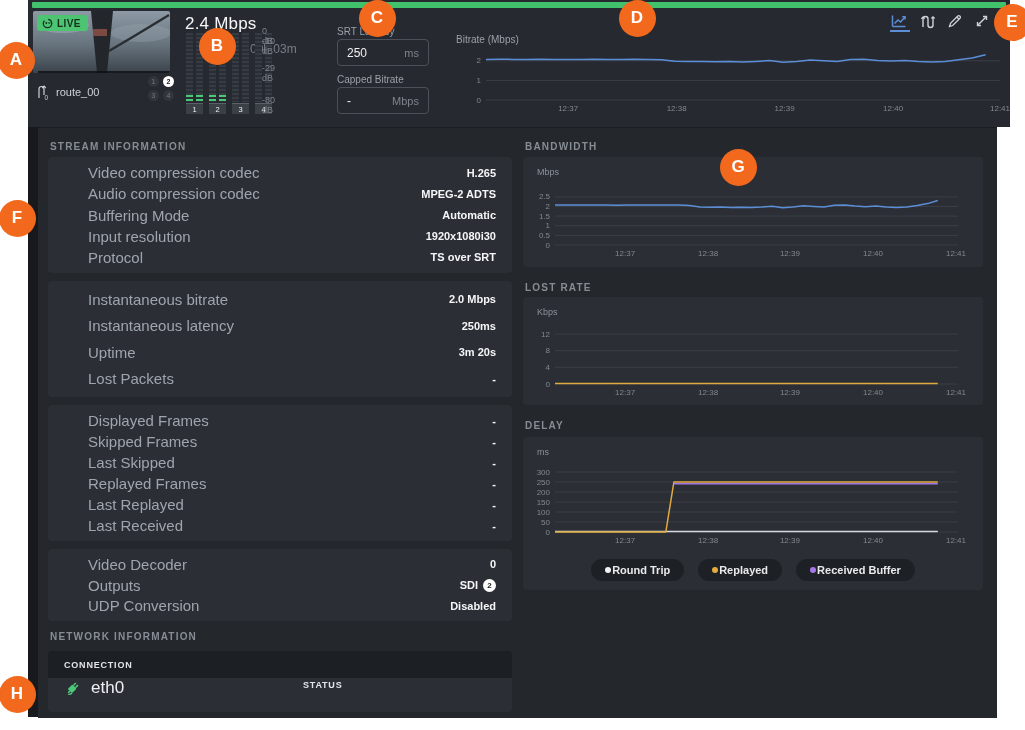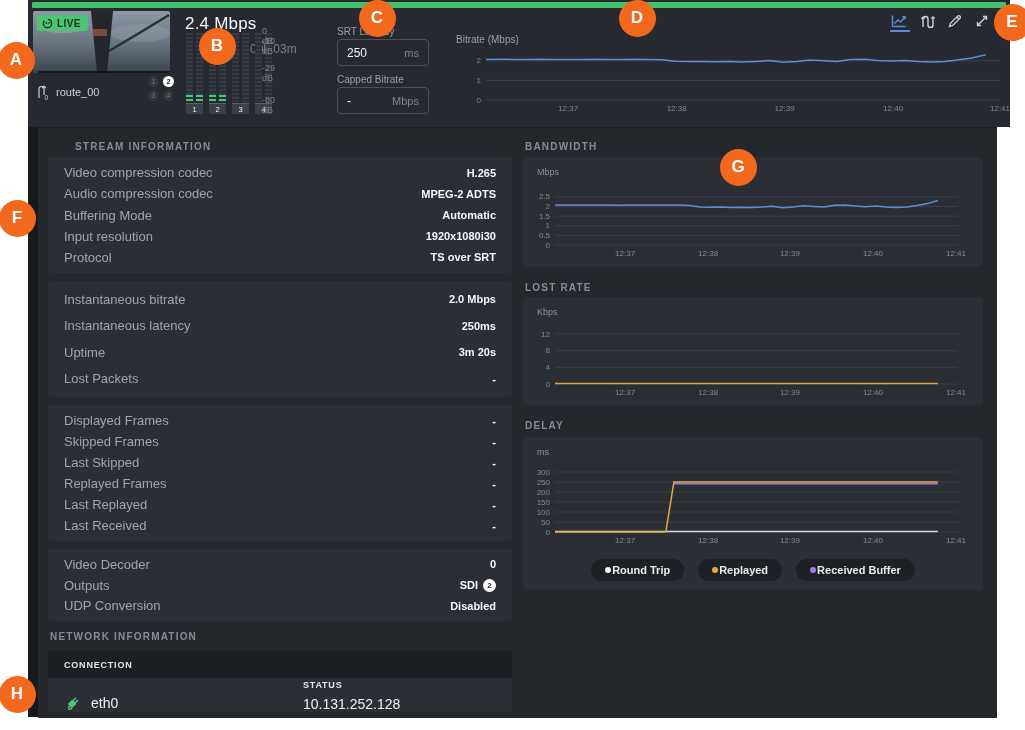--- a/index.html
+++ b/index.html
@@ -39,29 +39,29 @@
   #statsunderline{left:862px;top:30px;width:20px;height:2px;background:#5c8ed8;}
 
   
   #sidestrip{left:28px;top:127px;width:10px;height:590px;background:#17191d;}
   #content{left:38px;top:127px;width:959px;height:590px;background:#24272c;border-top:1px solid #1b1d21;}
 
   .sectitle{position:absolute;font-size:10px;font-weight:bold;color:#878d95;letter-spacing:1.2px;}
   .card{position:absolute;left:48px;width:464px;background:#2b2f35;border-radius:4px;
     display:flex;flex-direction:column;justify-content:space-around;padding:5px 0;box-sizing:border-box;}
   .inforow{display:flex;align-items:center;justify-content:space-between;padding:0 16px;height:22px;}
-  .inforow .lab{color:#9fa5ad;font-size:13px;}
+  .inforow .lab{color:#9fa5ad;font-size:15px;margin-left:24px;}
   .inforow .val{color:#f4f6f8;font-size:11px;font-weight:bold;display:flex;align-items:center;gap:5px;}
   .valbadge{width:13px;height:13px;border-radius:50%;background:#ffffff;color:#17191c;font-size:8px;font-weight:bold;
     display:flex;align-items:center;justify-content:center;}
 
   #nettable{left:48px;top:651px;width:464px;border-radius:4px;overflow:hidden;}
   #netheader{display:flex;background:#1c1f24;height:27px;align-items:center;}
   #netheader div{font-size:9px;font-weight:bold;color:#e2e5e8;letter-spacing:.8px;}
-  #netrow{display:flex;background:#2b2f35;height:34px;align-items:flex-end;color:#eef0f2;font-size:14px;}
+  #netrow{display:flex;background:#2b2f35;height:34px;align-items:flex-start;color:#eef0f2;font-size:17px;}
   .colconn{width:221px;padding-left:16px;display:flex;align-items:center;gap:9px;}
   .colstat{flex:1;padding-left:18px;margin-top:40px;}
 
   .panel{position:absolute;left:523px;width:460px;background:#2b2f35;border-radius:4px;}
   .unitlab{position:absolute;left:14px;top:10px;font-size:9px;color:#8a9199;}
   .chartsvg{position:absolute;left:0;top:0;}
   .chartsvg text{fill:#82888f;font-size:8px;font-family:"Liberation Sans",sans-serif;}
   #hdrchart{left:412px;top:28px;width:570px;height:92px;}
   #hdrchart .ctitle{position:absolute;left:16px;top:6px;font-size:10px;color:#9aa1a8;}
 
@@ -240,21 +240,21 @@
         <path d="M13.5 8 V4.5 H10"></path>
             <path d="M4.5 10 v3.5 H8"></path>
       </g>
         </svg>
     </div>
   </div>
 
   <div id="sidestrip" class="abs"></div>
   <div id="content" class="abs"></div>
 
-  <div class="sectitle" style="left:50px;top:141px;margin-left:25px;">STREAM INFORMATION</div>
+  <div class="sectitle" style="left:50px;top:141px;">STREAM INFORMATION</div>
   <div id="streamgroups">
       <div class="card" style="top: 157px; height: 116px;">
         <div class="inforow">
           <div class="lab">Video compression codec</div>
           <div class="val">
             <span>H.265</span>
           </div>
         </div>
         <div class="inforow">
           <div class="lab">Audio compression codec</div>

